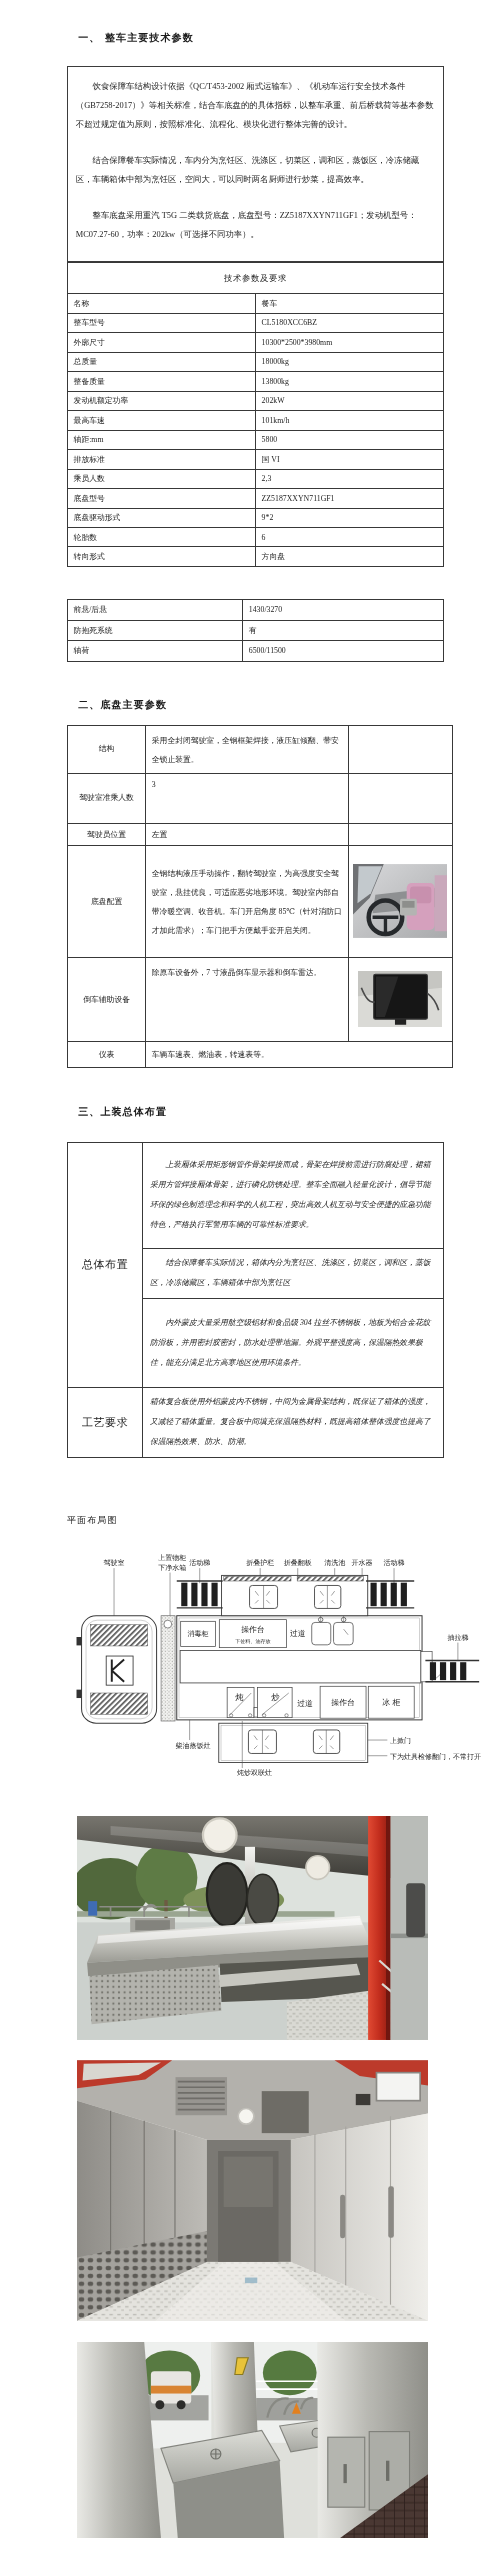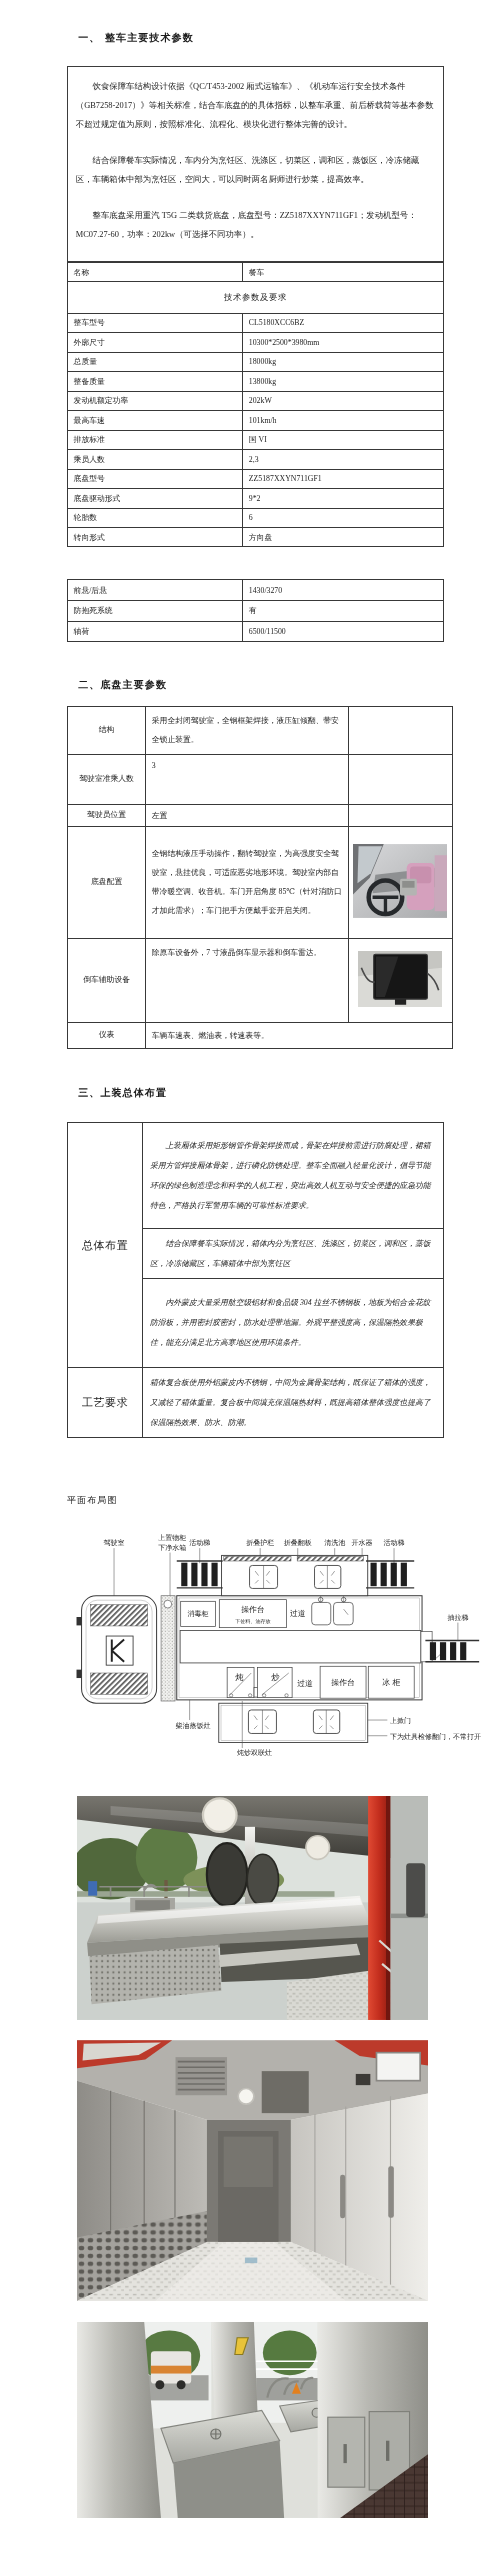--- a/index.html
+++ b/index.html
@@ -71,27 +71,27 @@
 
     <div class="intro-box">
       <p>饮食保障车结构设计依据《QC/T453-2002  厢式运输车》、《机动车运行安全技术条件（GB7258-2017）》等相关标准，结合车底盘的的具体指标，以整车承重、前后桥载荷等基本参数不超过规定值为原则，按照标准化、流程化、模块化进行整体完善的设计。</p>
       <p>结合保障餐车实际情况，车内分为烹饪区、洗涤区，切菜区，调和区，蒸饭区，冷冻储藏区，车辆箱体中部为烹饪区，空间大，可以同时两名厨师进行炒菜，提高效率。</p>
       <p>整车底盘采用重汽 T5G 二类载货底盘，底盘型号：ZZ5187XXYN711GF1；发动机型号：MC07.27-60，功率：202kw（可选择不同功率）。</p>
     </div>
 
     <table class="t1">
       <tbody>
           <tr>
+        <td class="hdr" colspan="2">技术参数及要求</td>
+      </tr>
+      <tr>
             <td class="lbl">名称</td>
             <td>餐车</td>
           </tr>
       <tr>
-        <td class="hdr" colspan="2">技术参数及要求</td>
-      </tr>
-      <tr>
             <td class="lbl">整车型号</td>
             <td>CL5180XCC6BZ</td>
           </tr>
       <tr>
             <td class="lbl">外廓尺寸</td>
             <td>10300*2500*3980mm</td>
           </tr>
       <tr>
             <td class="lbl">总质量</td>
             <td>18000kg</td>
@@ -100,20 +100,24 @@
             <td class="lbl">整备质量</td>
             <td>13800kg</td>
           </tr>
       <tr>
             <td class="lbl">发动机额定功率</td>
             <td>202kW</td>
           </tr>
       <tr>
             <td class="lbl">最高车速</td>
             <td>101km/h</td>
+          </tr>
+      <tr>
+            <td class="lbl">轴距:mm</td>
+            <td>5800</td>
           </tr>
       <tr>
             <td class="lbl">排放标准</td>
             <td>国 VI</td>
           </tr>
       <tr>
             <td class="lbl">乘员人数</td>
             <td>2,3</td>
           </tr>
       <tr>

